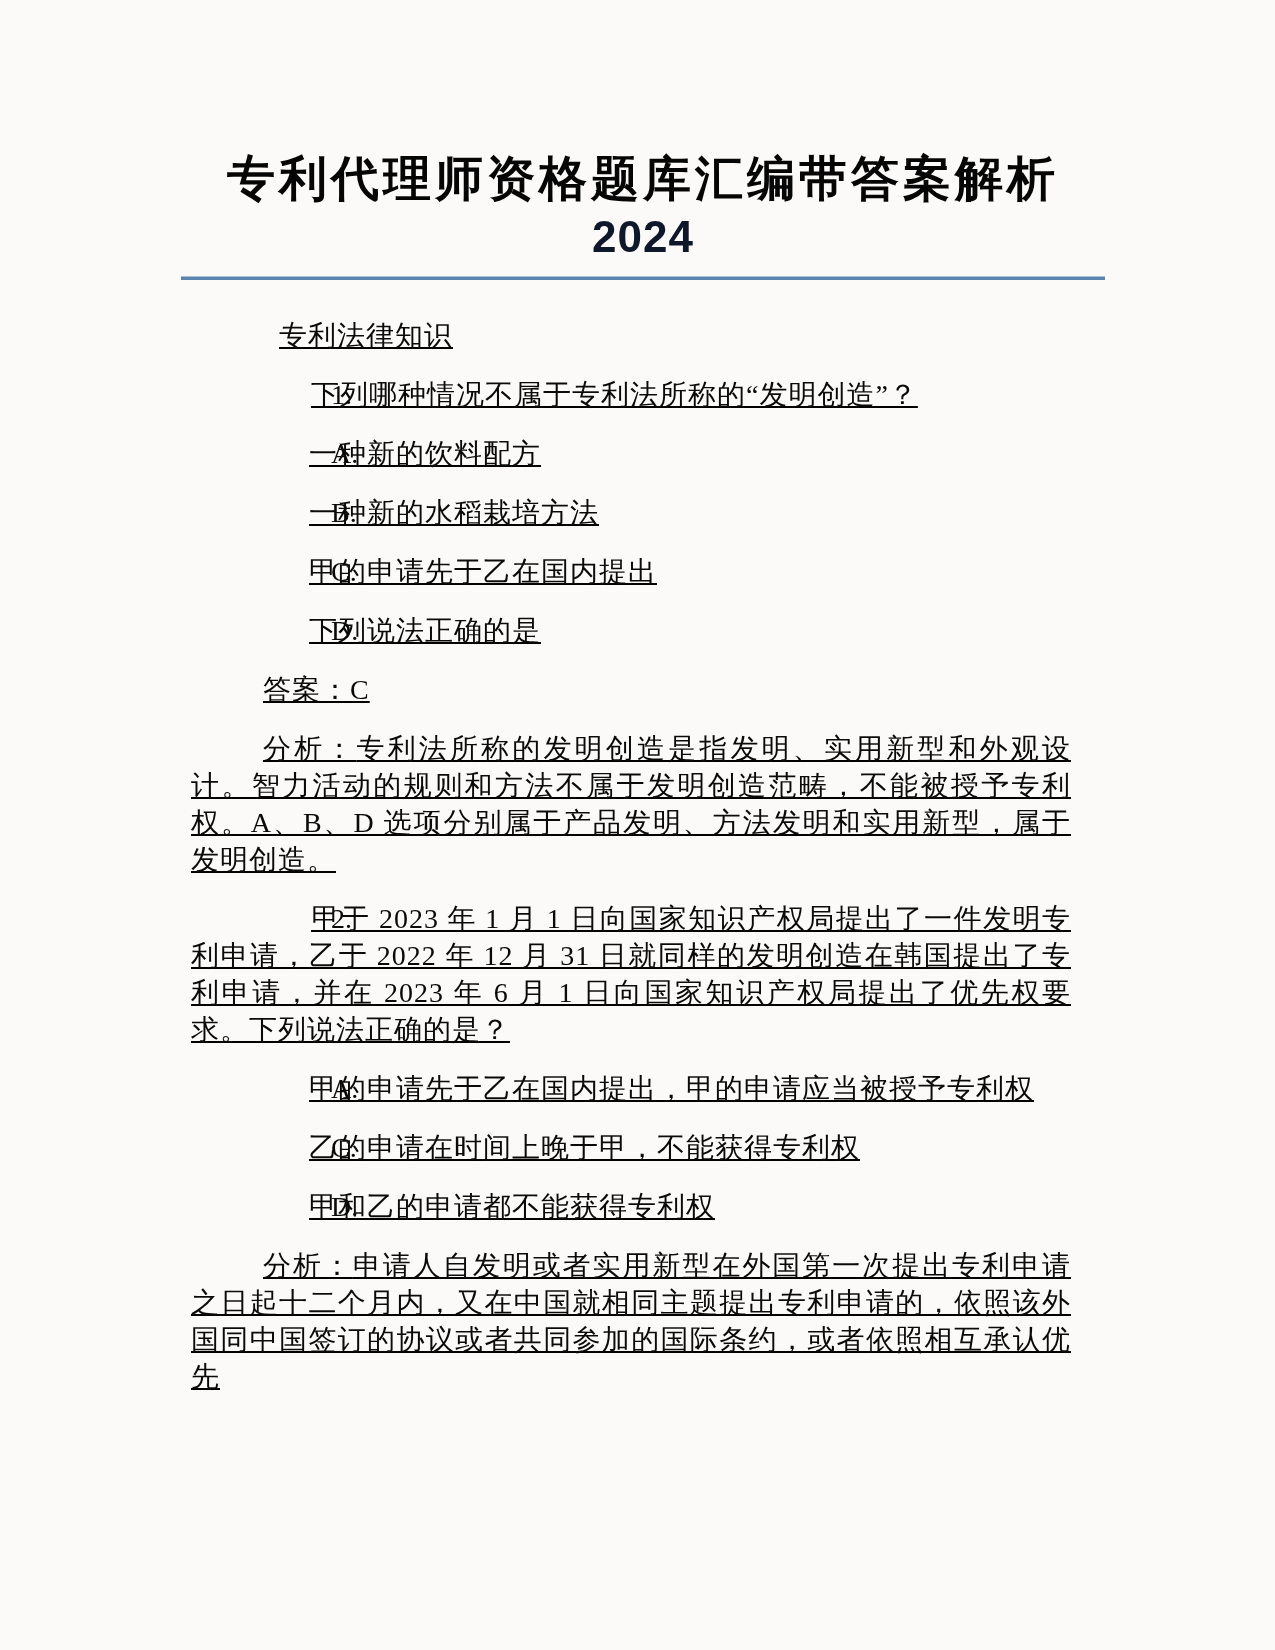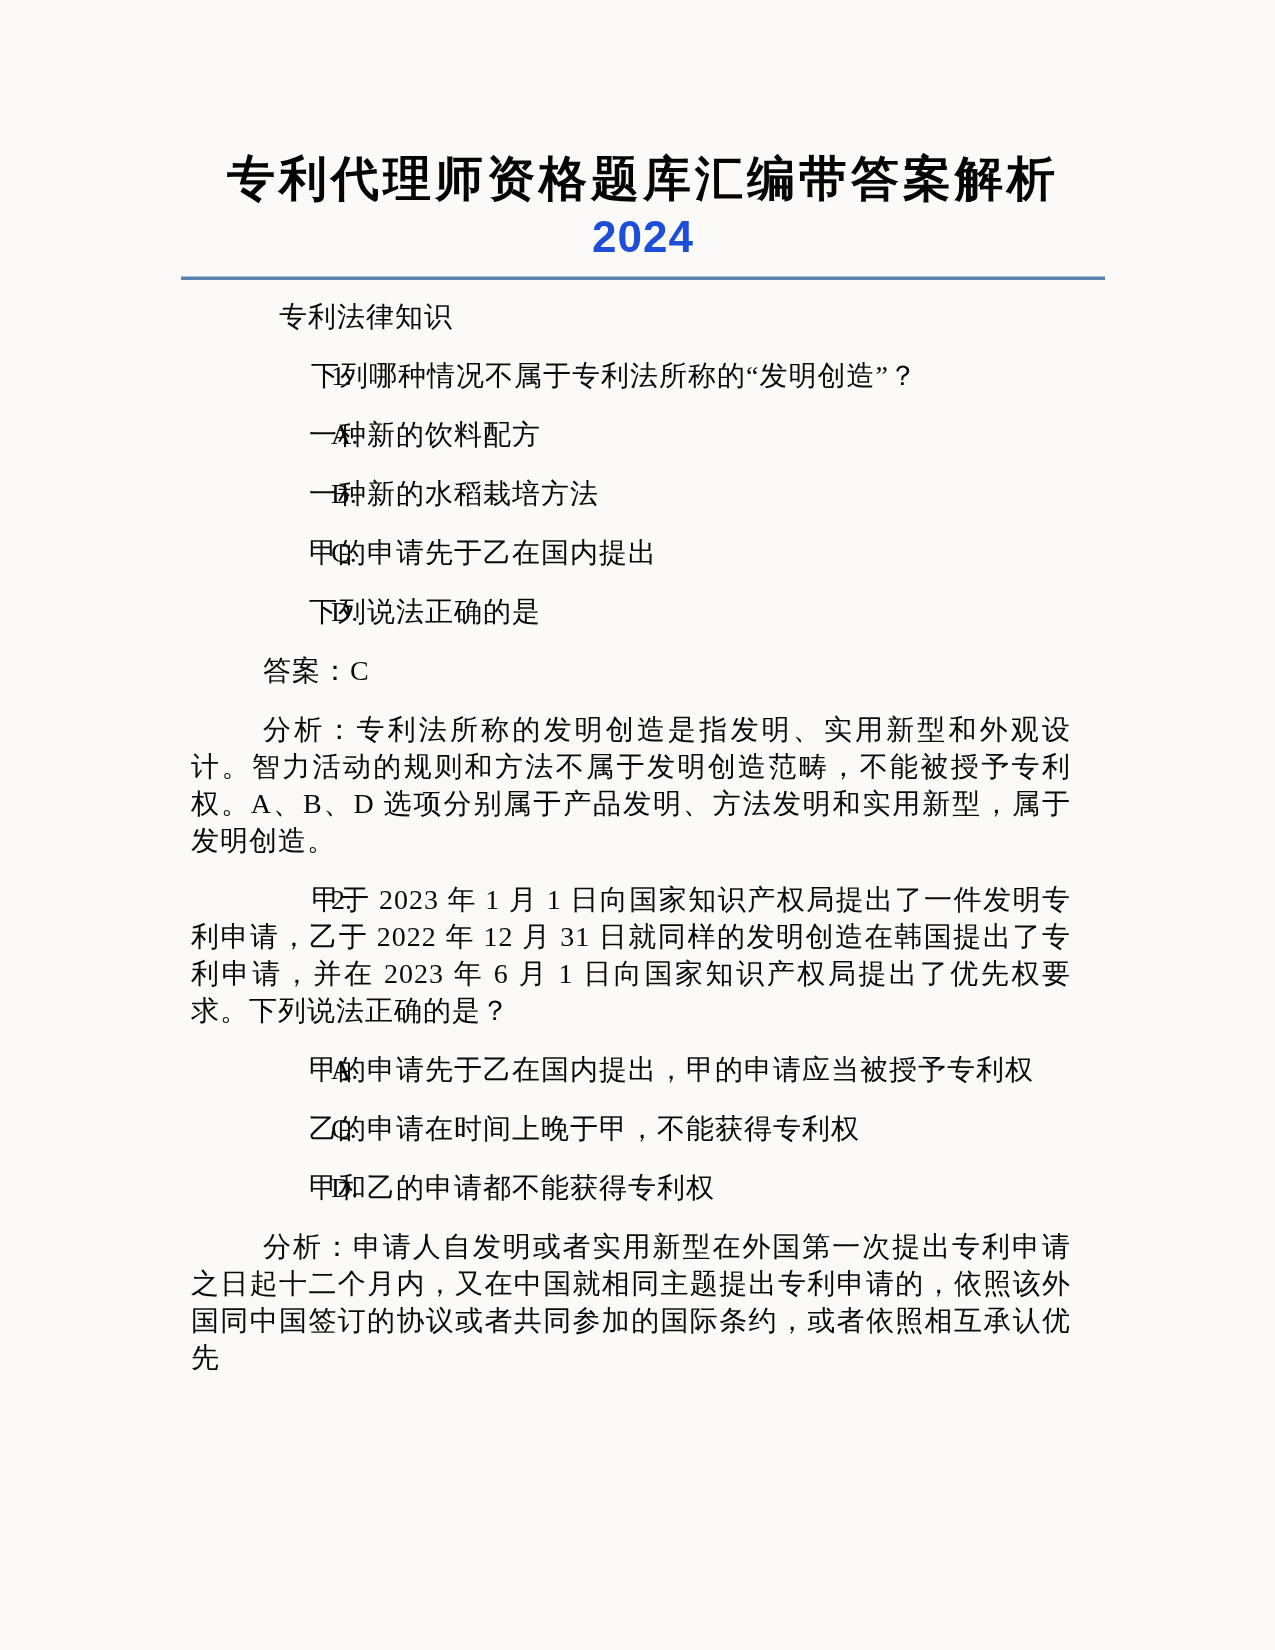--- a/index.html
+++ b/index.html
@@ -34,34 +34,35 @@
     letter-spacing: 4px;
     color: #050505;
   }
   .title-year {
     margin: 0;
     font-family: "Liberation Sans", "DejaVu Sans", sans-serif;
     font-weight: 700;
     font-size: 44px;
     line-height: 58px;
     letter-spacing: 1px;
-    color: #1d4ed8;
+    color: #0f172a;
   }
   .title-rule {
     margin-top: 11px;
     height: 3px;
     background: #5b84ae;
     box-shadow: 0 -1px 0 #a9bed8;
   }
   
   .body-col {
     position: absolute;
     left: 178px;
-    top: 268px;
+    top: 287px;
     width: 880px;
+    text-decoration: underline;
   }
   .body-col p {
     margin: 0 0 22px 0;
     font-size: 28px;
     line-height: 37px;
     letter-spacing: 1px;
     text-align: justify;
     color: #0a0a0a;
   }
   .section-header {

